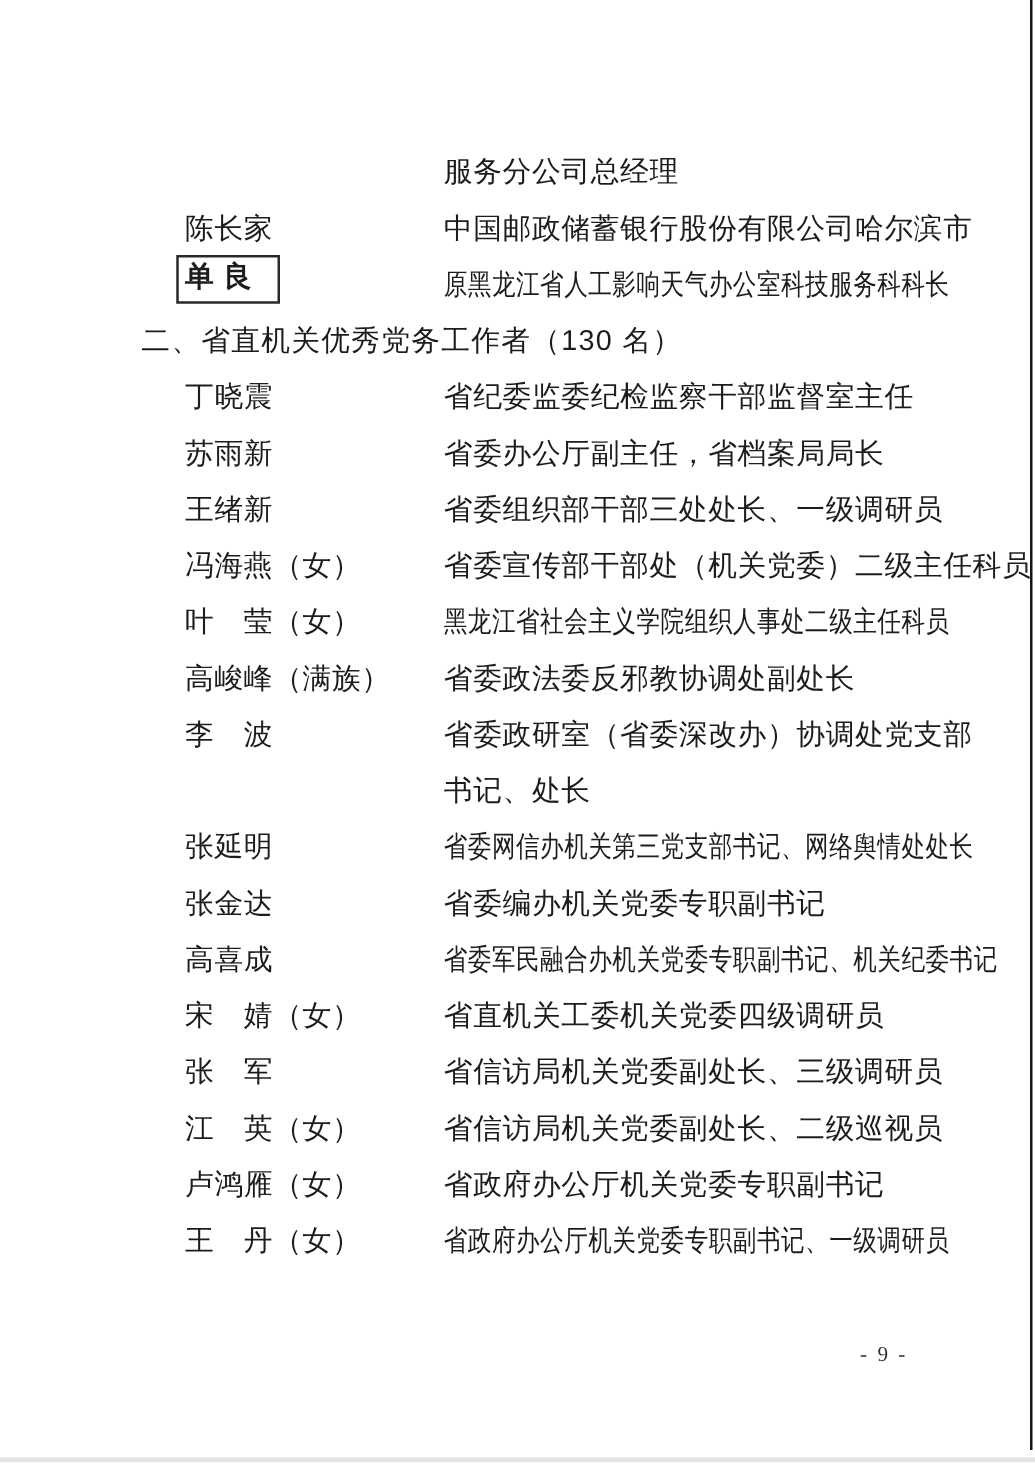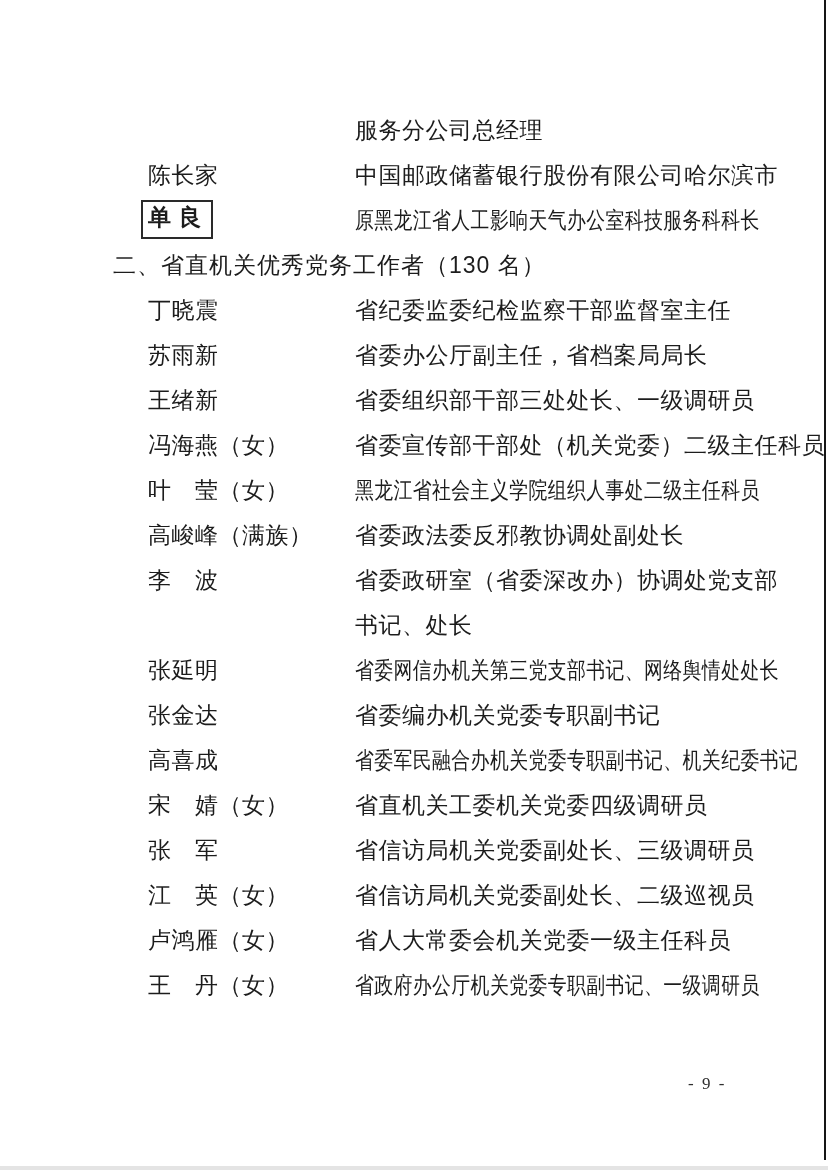--- a/index.html
+++ b/index.html
@@ -20,21 +20,21 @@
     background: #ffffff;
   }
   .content {
     position: absolute;
     left: 113px;
     top: 108px;
     width: 625px;
   }
   .row {
     display: flex;
-    align-items: center;
+    align-items: flex-end;
     height: 45px;
     font-size: 23px;
     line-height: 31px;
     color: #1c1c1c;
     letter-spacing: 0.5px;
   }
   .name-cell {
     flex: 0 0 207px;
     width: 207px;
     white-space: nowrap;
@@ -48,21 +48,21 @@
     display: inline-block;
     transform: scaleX(0.82);
     transform-origin: 0 50%;
   }
   .row.heading .pos-cell {
     letter-spacing: 1px;
   }
   .boxed-name {
     display: inline-block;
     border: 2px solid #2a2a2a;
-    padding: 0 9px 4px 5px;
+    padding: 0 20px 4px 5px;
     margin-left: -7px;
     margin-top: -2px;
   }
   .bold-name { font-weight: bold; }
   .page-number {
     position: absolute;
     left: 688px;
     top: 1074px;
     font-family: "Liberation Serif", serif;
     font-size: 17px;
@@ -159,21 +159,21 @@
       <div class="row">
     <span class="name-cell"><span class="name-inner">张　军</span></span>
     <span class="pos-cell"><span class="pos-inner">省信访局机关党委副处长、三级调研员</span></span>
   </div>
       <div class="row">
     <span class="name-cell"><span class="name-inner">江　英（女）</span></span>
     <span class="pos-cell"><span class="pos-inner">省信访局机关党委副处长、二级巡视员</span></span>
   </div>
       <div class="row">
     <span class="name-cell"><span class="name-inner">卢鸿雁（女）</span></span>
-    <span class="pos-cell"><span class="pos-inner">省人大常委会机关党委一级主任科员</span></span>
+    <span class="pos-cell"><span class="pos-inner">省政府办公厅机关党委专职副书记</span></span>
   </div>
       <div class="row">
     <span class="name-cell"><span class="name-inner">王　丹（女）</span></span>
     <span class="pos-cell"><span class="pos-inner compressed">省政府办公厅机关党委专职副书记、一级调研员</span></span>
   </div>
     </div>
 
   <div class="page-number">- 9 -</div>
 
   <div class="scan-edge-right"></div>

